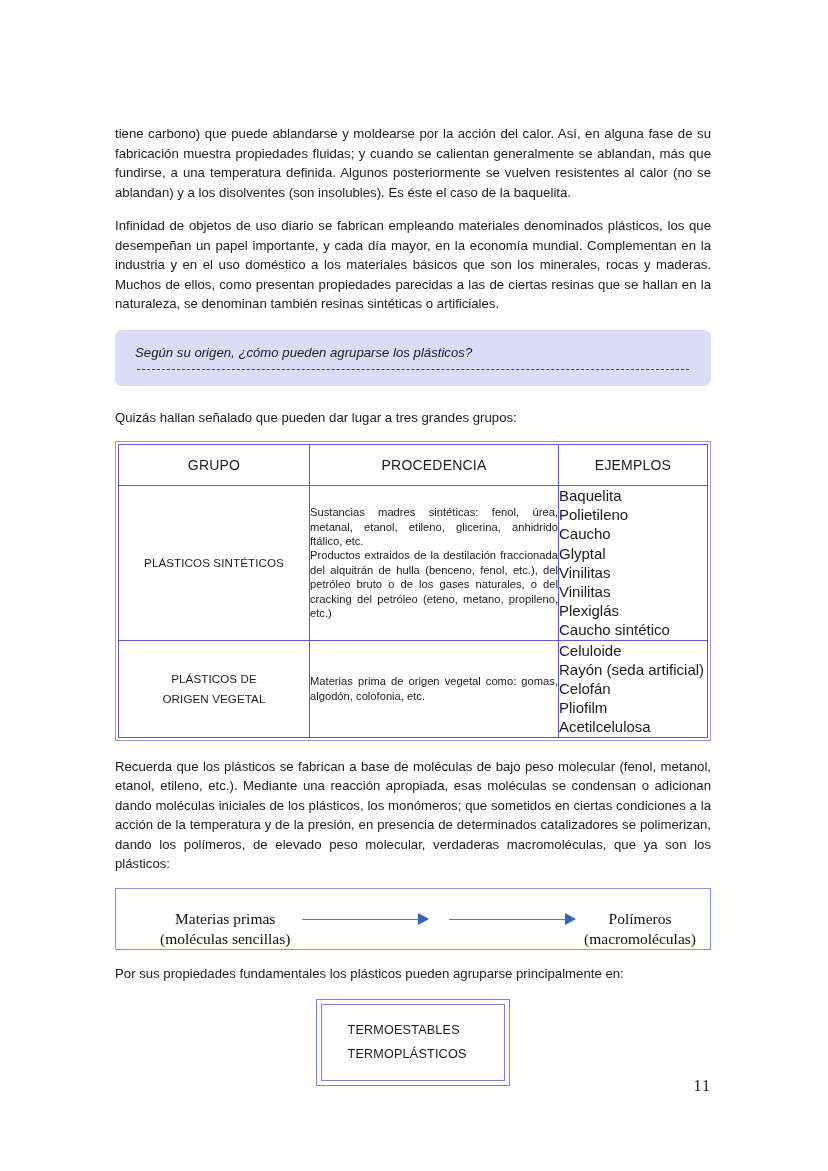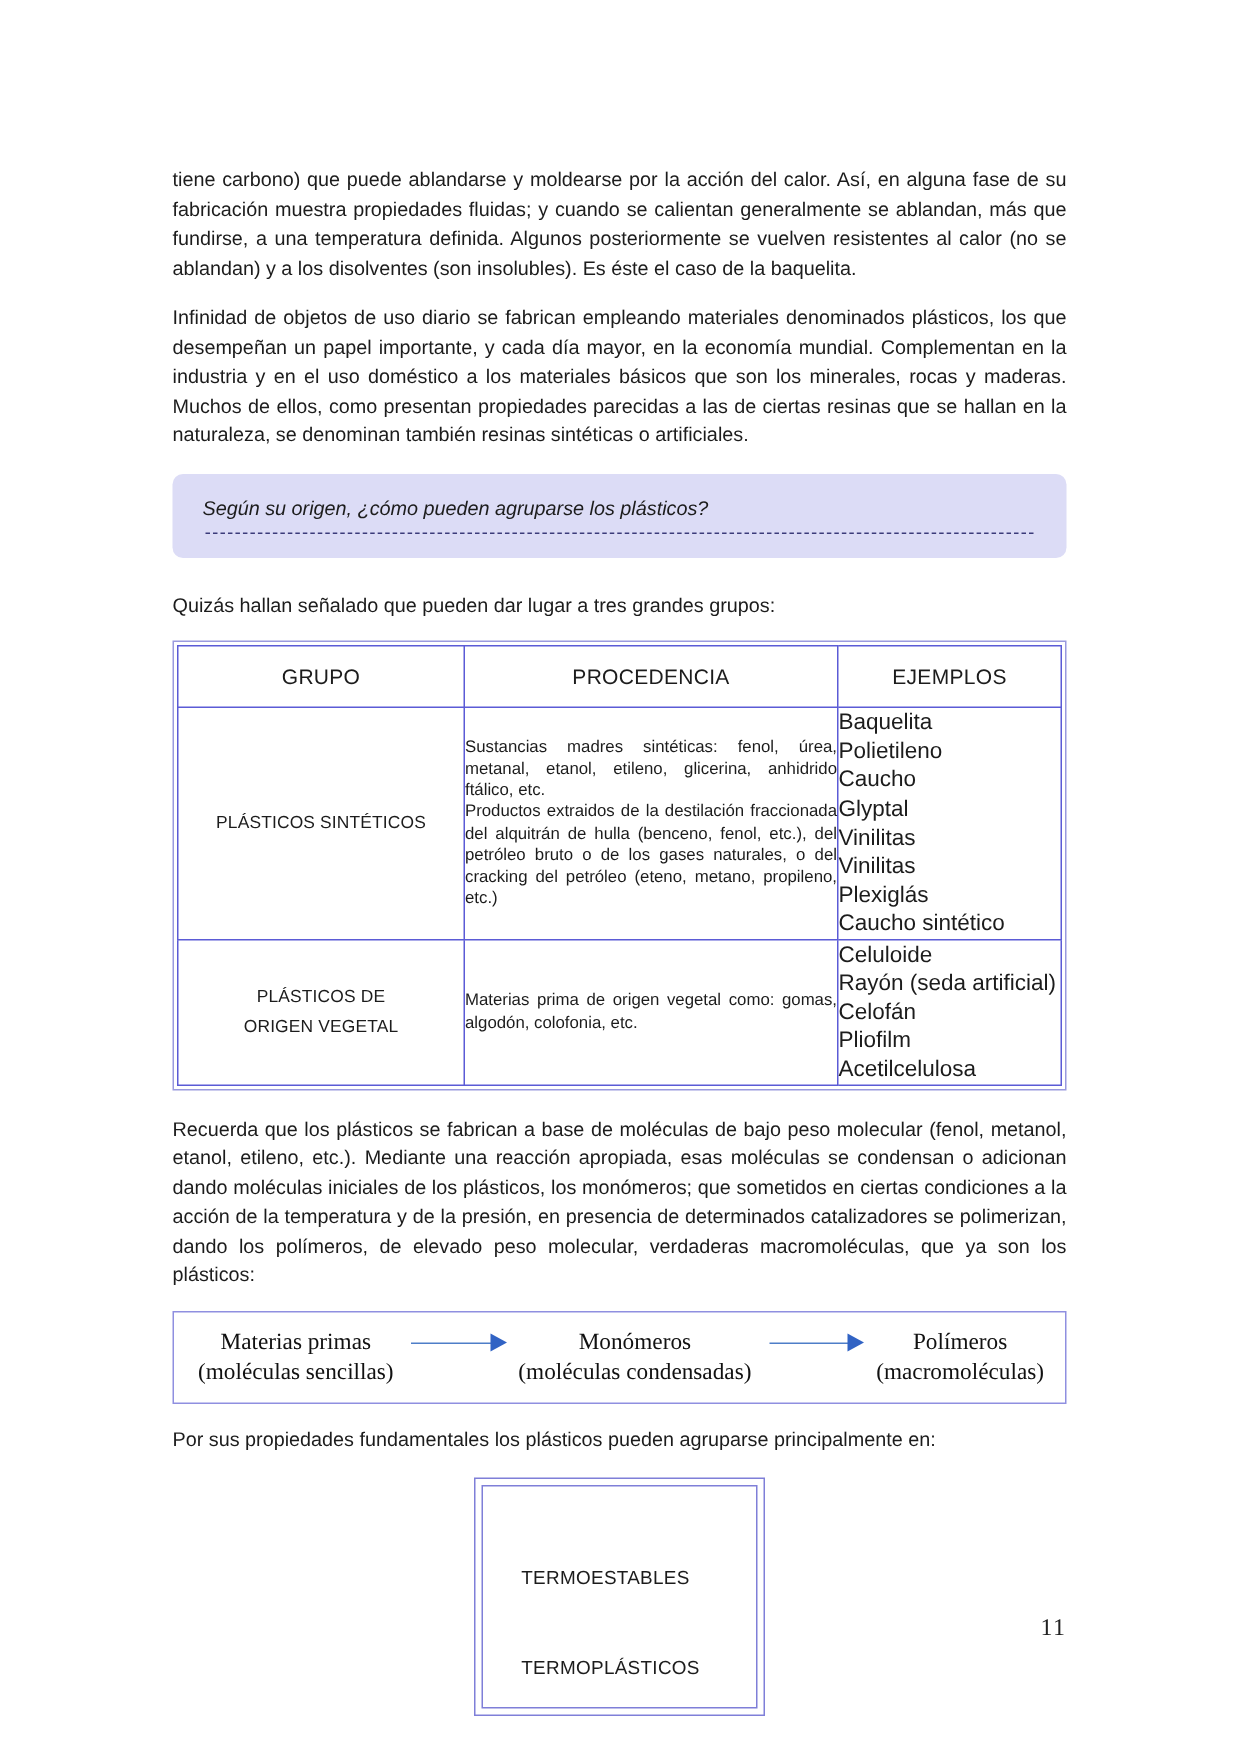--- a/index.html
+++ b/index.html
@@ -13,21 +13,21 @@
     height: 1171px;
     background: #ffffff;
     font-family: "Liberation Sans", sans-serif;
     color: #1a1a1a;
     box-sizing: border-box;
     overflow: hidden;
   }
   .content {
     position: absolute;
     left: 115px;
-    top: 110px;
+    top: 124px;
     width: 596px;
   }
 
   p.body-text {
     margin: 0 0 14px 0;
     font-size: 13.2px;
     line-height: 19.5px;
     text-align: justify;
     color: #1c1c1c;
   }
@@ -122,24 +122,25 @@
     color: #1c1c1c;
   }
   td.ejem div { white-space: nowrap; }
 
   
   .flow-box {
     margin: 12px 0 14px 0;
     border: 1.3px solid #8f8fe0;
     height: 62px;
     display: flex;
-    align-items: center;
+    align-items: flex-end;
     justify-content: flex-start;
     box-sizing: border-box;
     background: #ffffff;
+    padding-left: 28px;
   }
   .flow-inner {
     display: flex;
     align-items: center;
     width: 100%;
     padding: 0 14px 0 16px;
     box-sizing: border-box;
   }
   .flow-node {
     font-family: "Liberation Serif", serif;
@@ -192,21 +193,20 @@
     border: 1.2px solid #7f7fd8;
     padding: 13px 38px 14px 26px;
     background: #ffffff;
   }
   .termo-line {
     font-size: 12.6px;
     line-height: 24px;
     color: #1c1c1c;
     letter-spacing: 0.2px;
     white-space: nowrap;
-    margin-top: 36px;
   }
 
   
   .page-number {
     position: absolute;
     right: 117px;
     top: 1077px;
     font-family: "Liberation Serif", serif;
     font-size: 16px;
     color: #222222;
@@ -291,24 +291,20 @@
         <div class="flow-node">
           <span class="n-top">Materias primas</span>
           <span class="n-bot">(moléculas sencillas)</span>
         </div>
 
         <div class="flow-arrow">
           <div class="shaft"></div>
           <div class="head"></div>
         </div>
 
-        <div class="flow-node">
-          <span class="n-top">Monómeros</span>
-          <span class="n-bot">(moléculas condensadas)</span>
-        </div>
 
         <div class="flow-arrow">
           <div class="shaft"></div>
           <div class="head"></div>
         </div>
 
         <div class="flow-node">
           <span class="n-top">Polímeros</span>
           <span class="n-bot">(macromoléculas)</span>
         </div>

